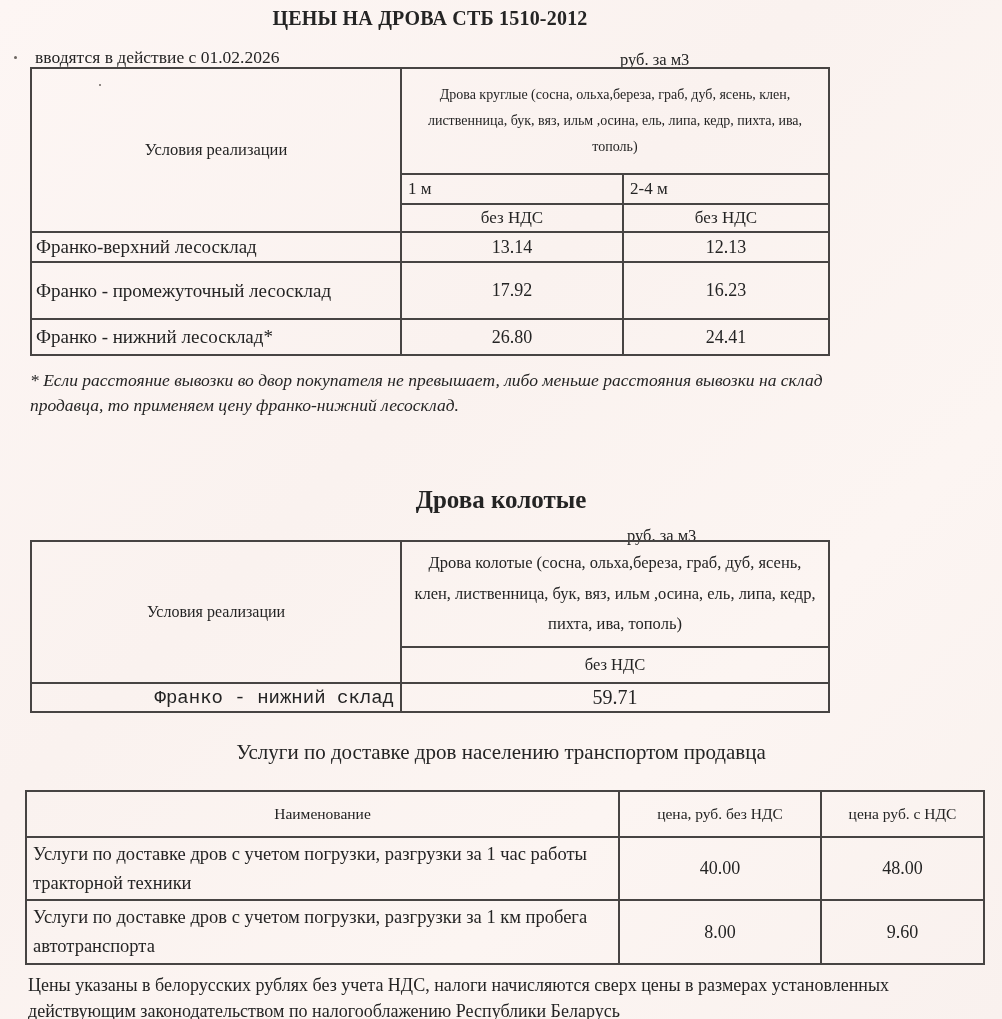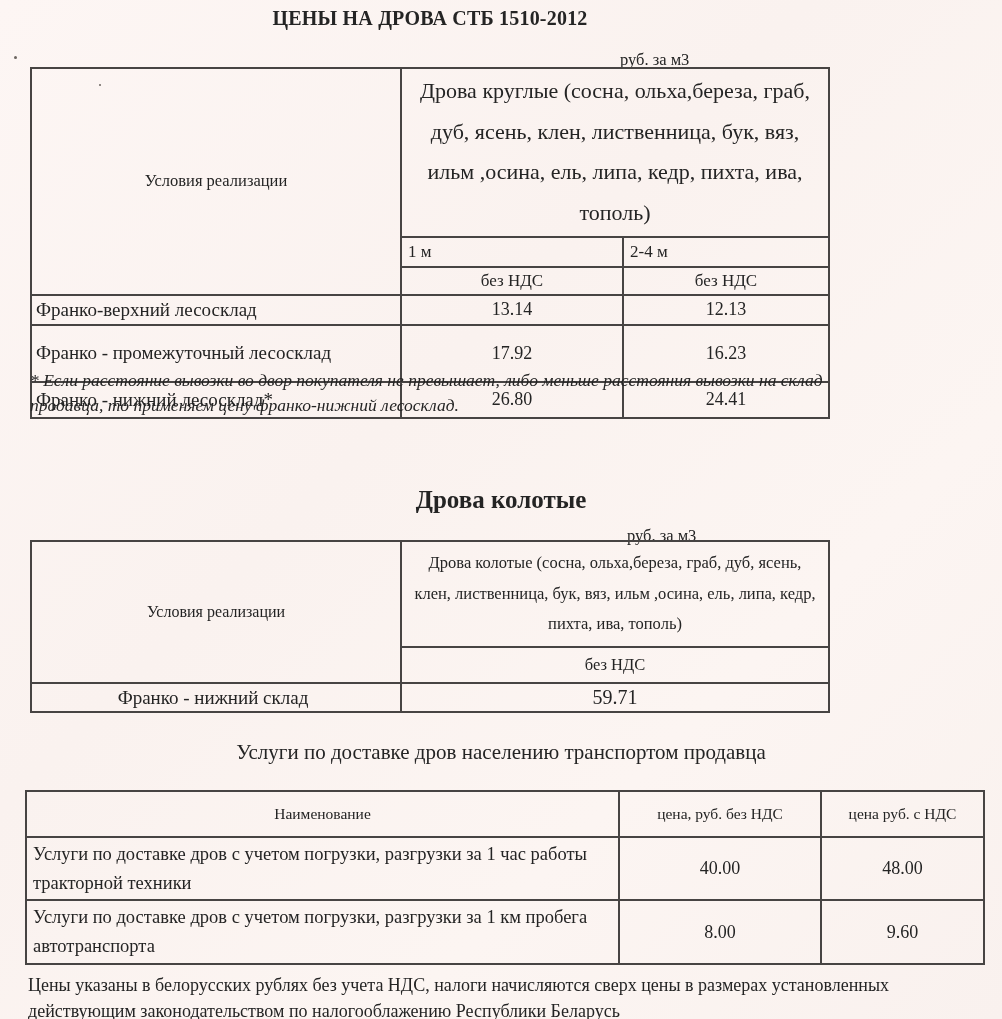--- a/index.html
+++ b/index.html
@@ -47,21 +47,21 @@
     overflow: hidden;
   }
   
   .t1 { left: 30px; top: 67px; width: 798px; }
   .t1 .col-cond  { width: 370px; }
   .t1 .col-p1    { width: 222px; }
   .t1 .col-p2    { width: 206px; }
   .t1 .species-cell {
     height: 106px;
     text-align: center;
-    font-size: 22px;
+    font-size: 14px;
     line-height: 1.85;
     padding: 2px 4px;
   }
   .t1 .cond-head {
     text-align: center;
     font-size: 16.5px;
   }
   .t1 .len-row td { height: 30px; text-align: left; font-size: 17px; }
   .t1 .vat-row td { height: 28px; text-align: center; font-size: 17px; }
   .t1 .data-row-1 td { height: 30px; }
@@ -104,21 +104,21 @@
   .t2 .species-cell {
     height: 106px;
     text-align: center;
     font-size: 16.5px;
     line-height: 1.85;
     padding: 2px 10px;
   }
   .t2 .cond-head { text-align: center; font-size: 16px; }
   .t2 .vat-row td { height: 36px; text-align: center; font-size: 16.5px; }
   .t2 .data-row td { height: 29px; }
-  .t2 .cond-cell { text-align: center; font-size: 19px; padding-left: 0; }
+  .t2 .cond-cell { text-align: right; font-size: 19px; padding-left: 0; font-family: Liberation Mono, monospace; }
   .t2 .price-cell { text-align: center; font-size: 20px; }
   
   .delivery-heading {
     position: absolute;
     top: 740px; left: 0; width: 1002px;
     text-align: center;
     font-size: 21px;
     font-weight: normal;
   }
   .t3 { left: 25px; top: 790px; width: 958px; }
@@ -144,20 +144,21 @@
 </head>
 <body>
 
 <div class="paper">
 
   <div class="speck speck-1"></div>
   <div class="speck speck-2"></div>
 
   <div class="doc-title">ЦЕНЫ НА ДРОВА СТБ 1510-2012</div>
 
+  <div class="effective-note">вводятся в действие с 01.02.2026</div>
   <div class="unit-note-1">руб. за м3</div>
 
   <table class="t1">
     <colgroup>
       <col class="col-cond">
         <col class="col-p1">
         <col class="col-p2">
     </colgroup>
     <tbody>
       <tr>

